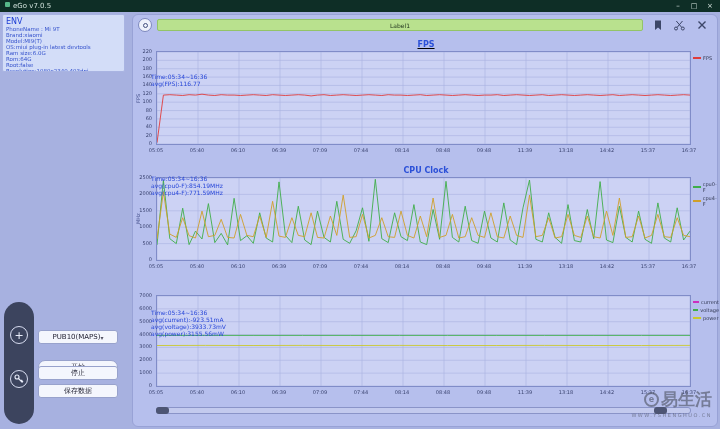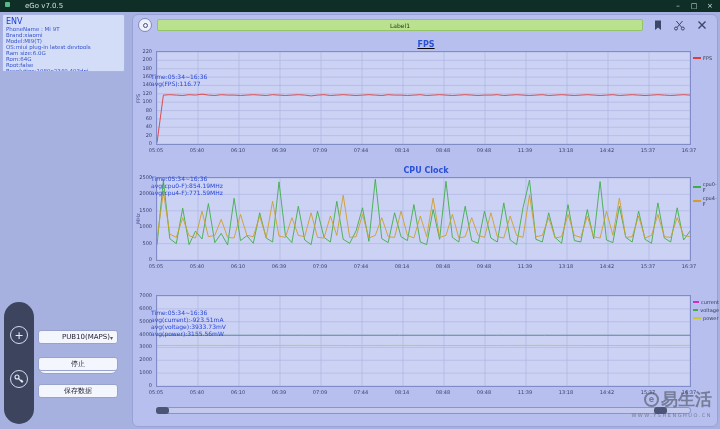--- a/index.html
+++ b/index.html
@@ -2,21 +2,21 @@
 <html><head>
 <meta charset="utf-8">
 <style>
   * { margin:0; padding:0; box-sizing:border-box; }
   html,body { width:720px; height:429px; overflow:hidden; }
   body { position:relative; background:#a7b1e0; font-family:"DejaVu Sans", sans-serif; }
 
   
   .titlebar { position:absolute; left:0; top:0; width:720px; height:12px; background:#0e2e26;
               display:flex; justify-content:space-between; align-items:center; padding:0 5px; z-index:30; }
-  .tb-left { display:flex; align-items:flex-start; gap:15px; color:#cfe0da; font-size:7px; }
+  .tb-left { display:flex; align-items:flex-start; gap:3px; color:#cfe0da; font-size:7px; }
   .tb-dot { width:5px; height:5px; background:#57b98a; border-radius:1px; }
   .tb-ctrls { display:flex; gap:6px; color:#d5e2dd; font-size:7px; }
   .win-btn { width:10px; text-align:center; cursor:default; }
 
   
   .body-area { position:absolute; left:0; top:12px; width:720px; height:417px; }
   .infobox { position:absolute; left:2px; width:123px; background:#d3ddf8; border:1px solid #a9b4e2;
              border-radius:2px; padding:2px 3px; overflow:hidden; }
   #envbox { top:2px; height:58px; }
   #cpubox { top:64px; height:44px; }
@@ -27,22 +27,22 @@
   .railbar { position:absolute; left:4px; top:290px; width:30px; height:122px; background:#3c445e;
              border-radius:15px; }
   .circle-btn { width:18px; height:18px; border:1.5px solid #d7dcf0; border-radius:50%; color:#e9edfa;
                 display:flex; align-items:center; justify-content:center; margin:0 auto; font-size:11px; }
   #plusbtn { margin-top:24px; }
   #keybtn  { margin-top:26px; }
 
   
   .ctrl { position:absolute; left:38px; width:80px; height:14px; background:#f4f6fd; border:1px solid #98a2cc;
           border-radius:3px; font-size:7px; color:#223; display:flex; align-items:center; justify-content:center; }
-  #pkgdrop { top:318px; justify-content:flex-end; padding:0 4px; }
-  #btn-start { top:348px;border-radius:7px; } #btn-stop { top:345px; } #btn-save { top:372px; }
+  #pkgdrop { top:318px; justify-content:center; padding:0 4px; }
+  #btn-start { top:348px;border-radius:7px; } #btn-stop { top:354px; } #btn-save { top:372px; }
   .chev { font-size:6px; color:#556; }
 
   
   .main { position:absolute; left:132px; top:2px; width:586px; height:413px; background:#b6bfed;
           border:1px solid #98a2d6; border-radius:6px; }
 
   .toolbar-circle { position:absolute; left:5px; top:3px; width:14px; height:14px; border-radius:50%;
                     background:#eef1fb; border:1px solid #7d88be; display:flex; align-items:center; justify-content:center; }
   .tc-inner { width:5px; height:5px; border:1.5px solid #44507e; border-radius:50%; }
   .labelbar { position:absolute; left:24px; top:4px; width:486px; height:12px; background:#b9e18e;

